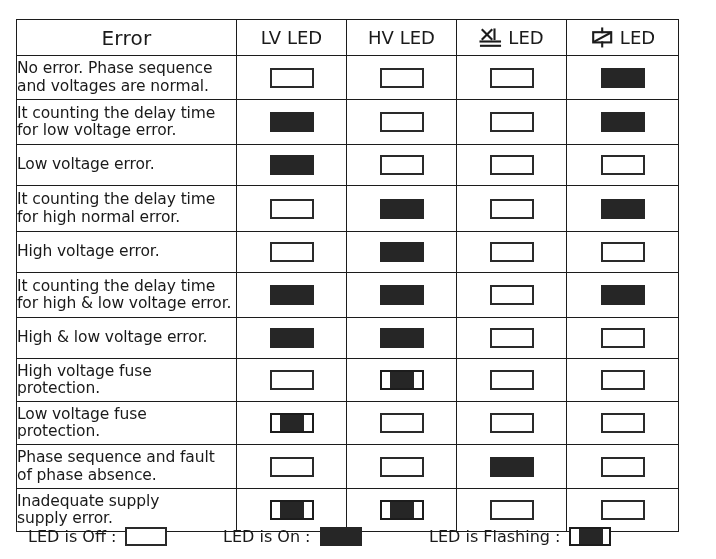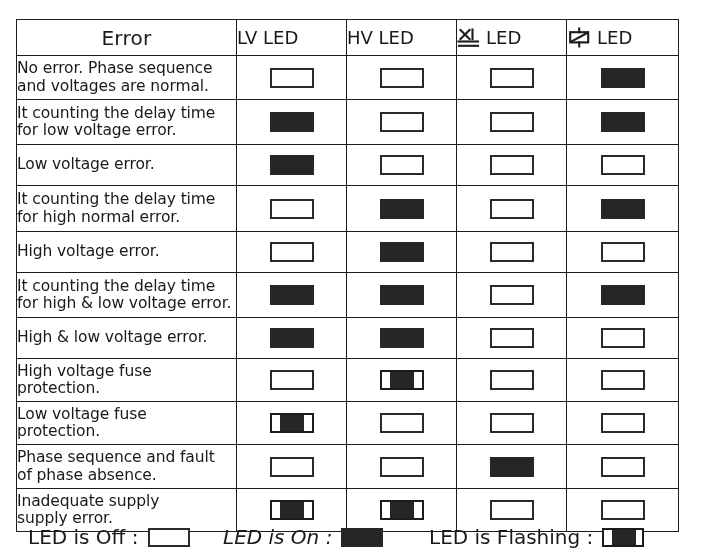--- a/index.html
+++ b/index.html
@@ -53,21 +53,21 @@
     font-size: 20px;
     letter-spacing: .3px;
   }
   .hdr-led {
     font-size: 18px;
     white-space: nowrap;
   }
   .hdr-inner {
     display: flex;
     align-items: center;
-    justify-content: flex-start;
+    justify-content: center;
     gap: 5px;
     line-height: 1;
   }
 
   
   .glyph {
     display: inline-block;
     position: relative;
   }
   .glyph svg { display: block; }
@@ -144,26 +144,26 @@
     left: 16px;
     top: 523px;
     width: 684px;
     height: 30px;
   }
   .legend-item {
     position: absolute;
     display: flex;
     align-items: center;
     gap: 9px;
-    font-size: 20px;
+    font-size: 16px;
     line-height: 1;
     white-space: nowrap;
   }
   #legend-off { left: 12px; top: 4px; }
-  #legend-on  { left: 207px; top: 4px; font-style: italic; }
+  #legend-on  { left: 207px; top: 4px; }
   #legend-flash { left: 413px; top: 4px; }
   .legend-item .led {
     width: 42px;
     height: 19px;
   }
 </style>
 </head>
 <body>
 
 <div id="sheet">

